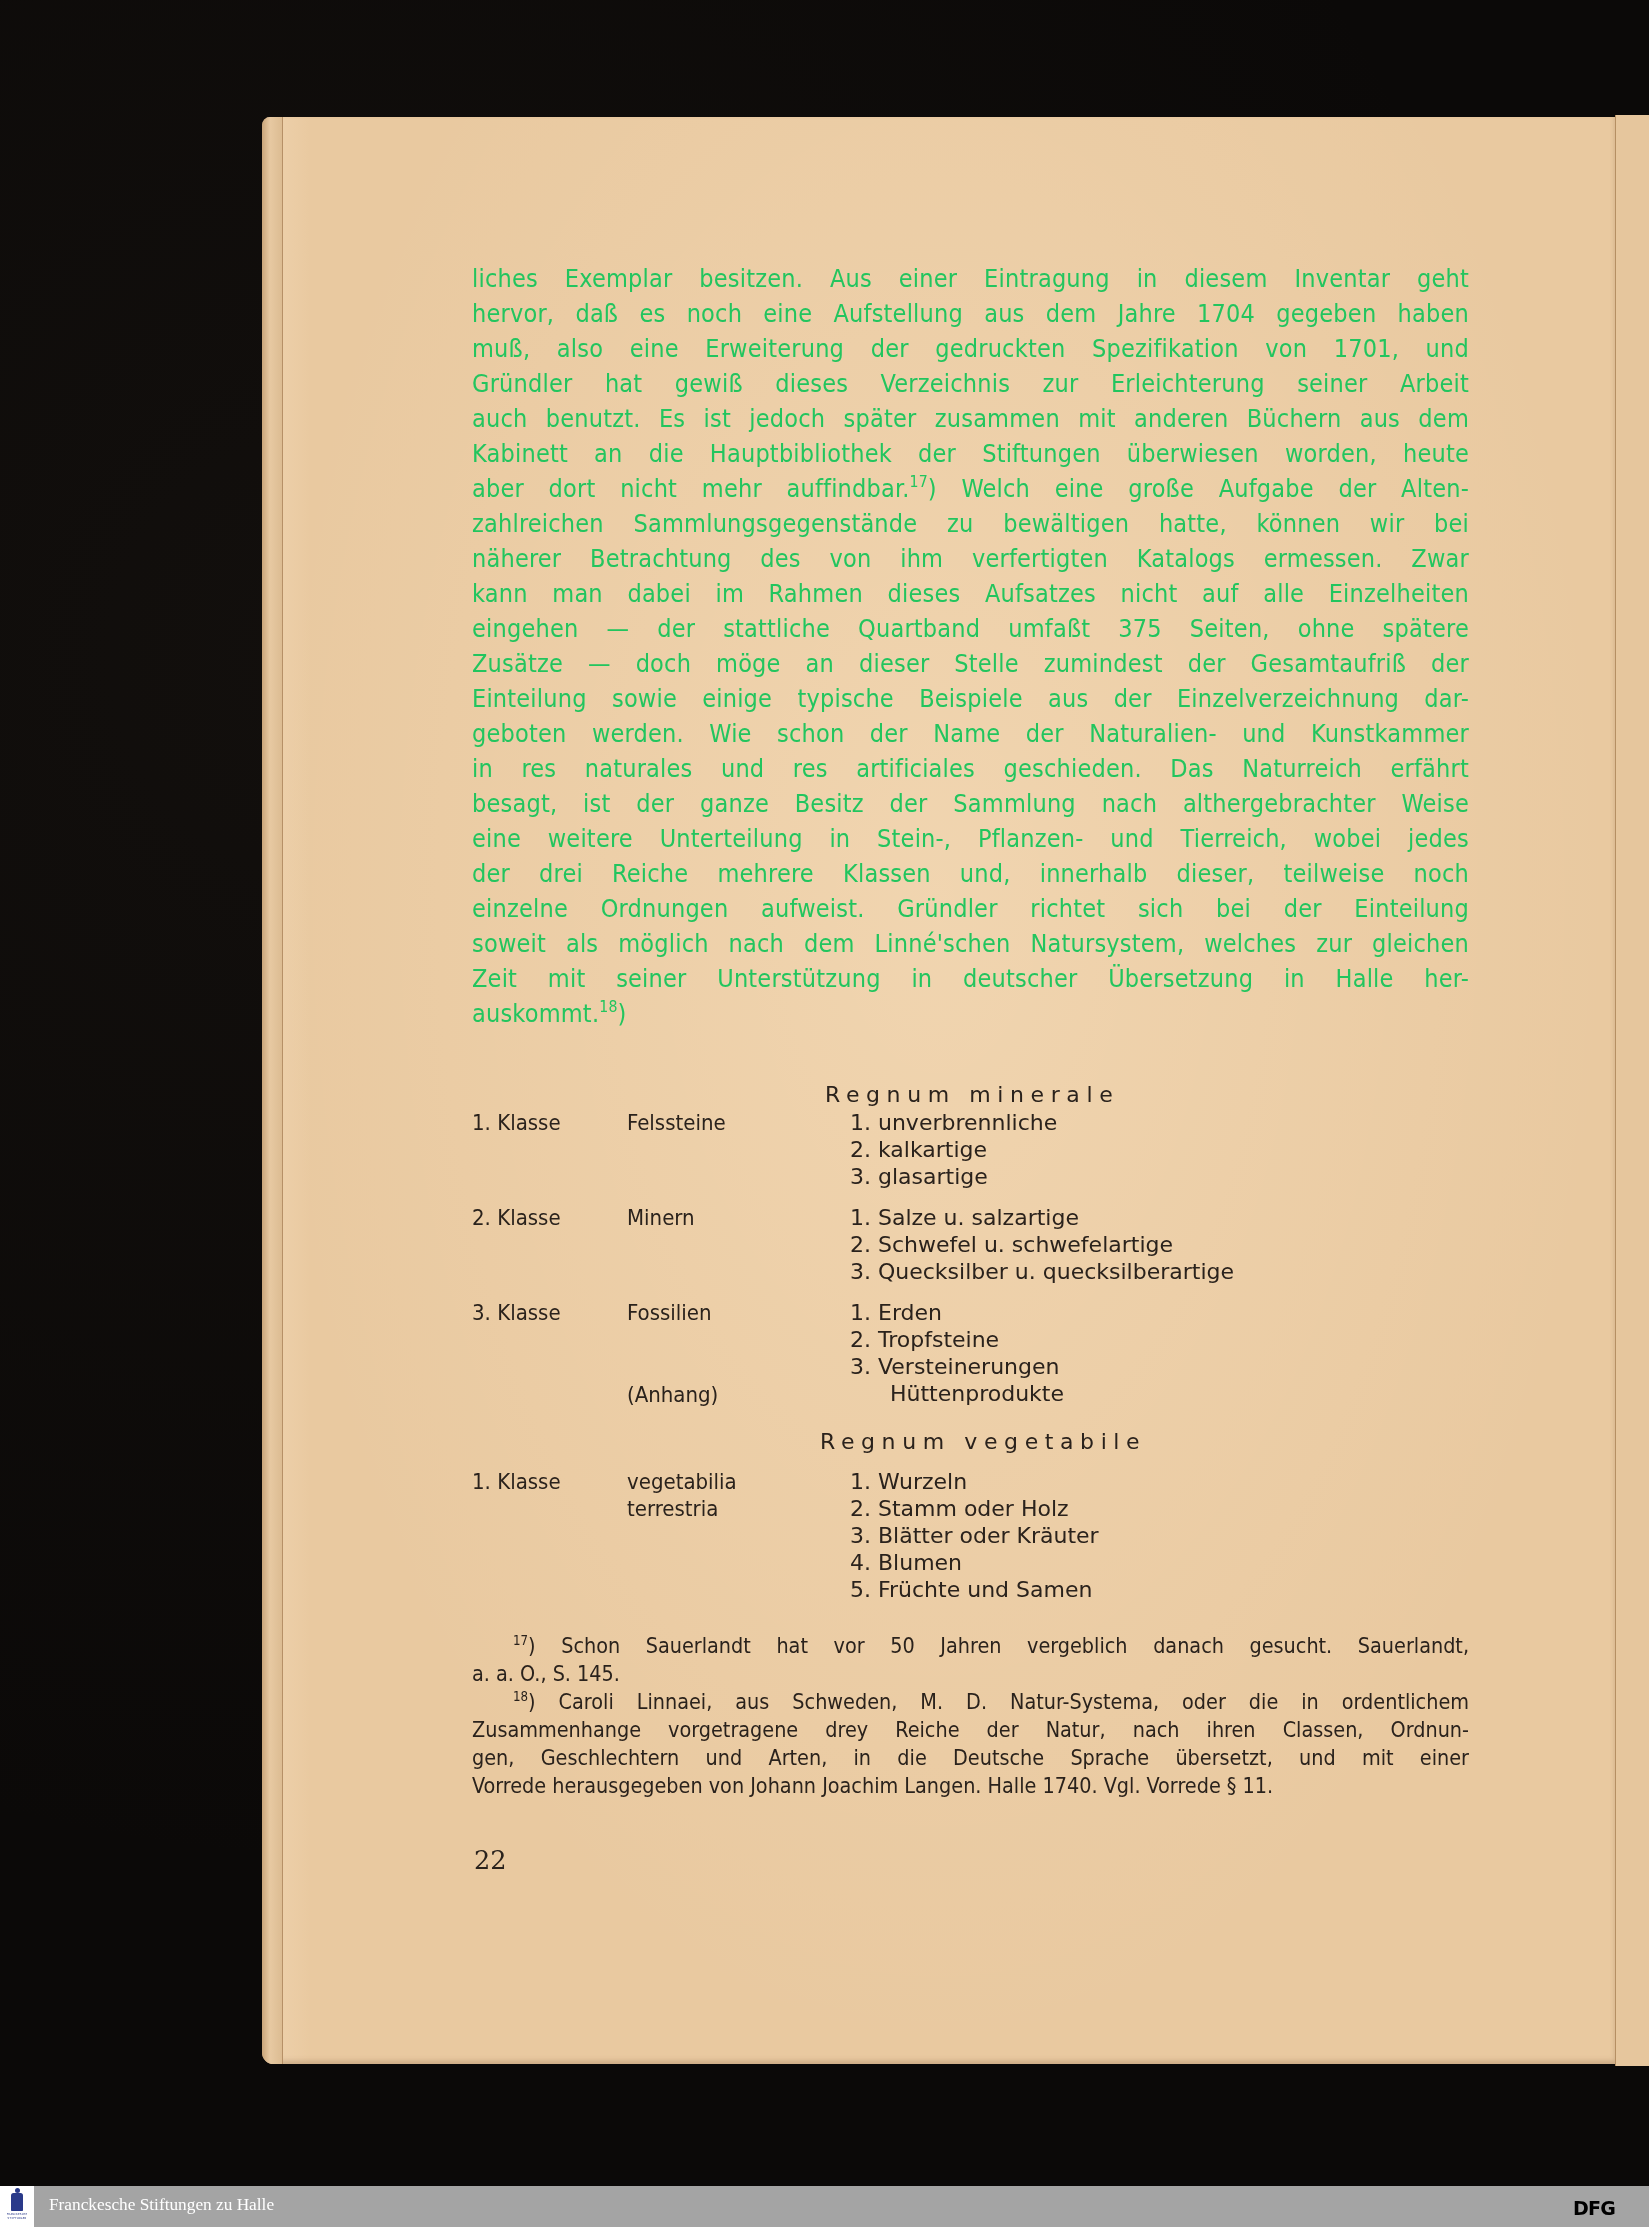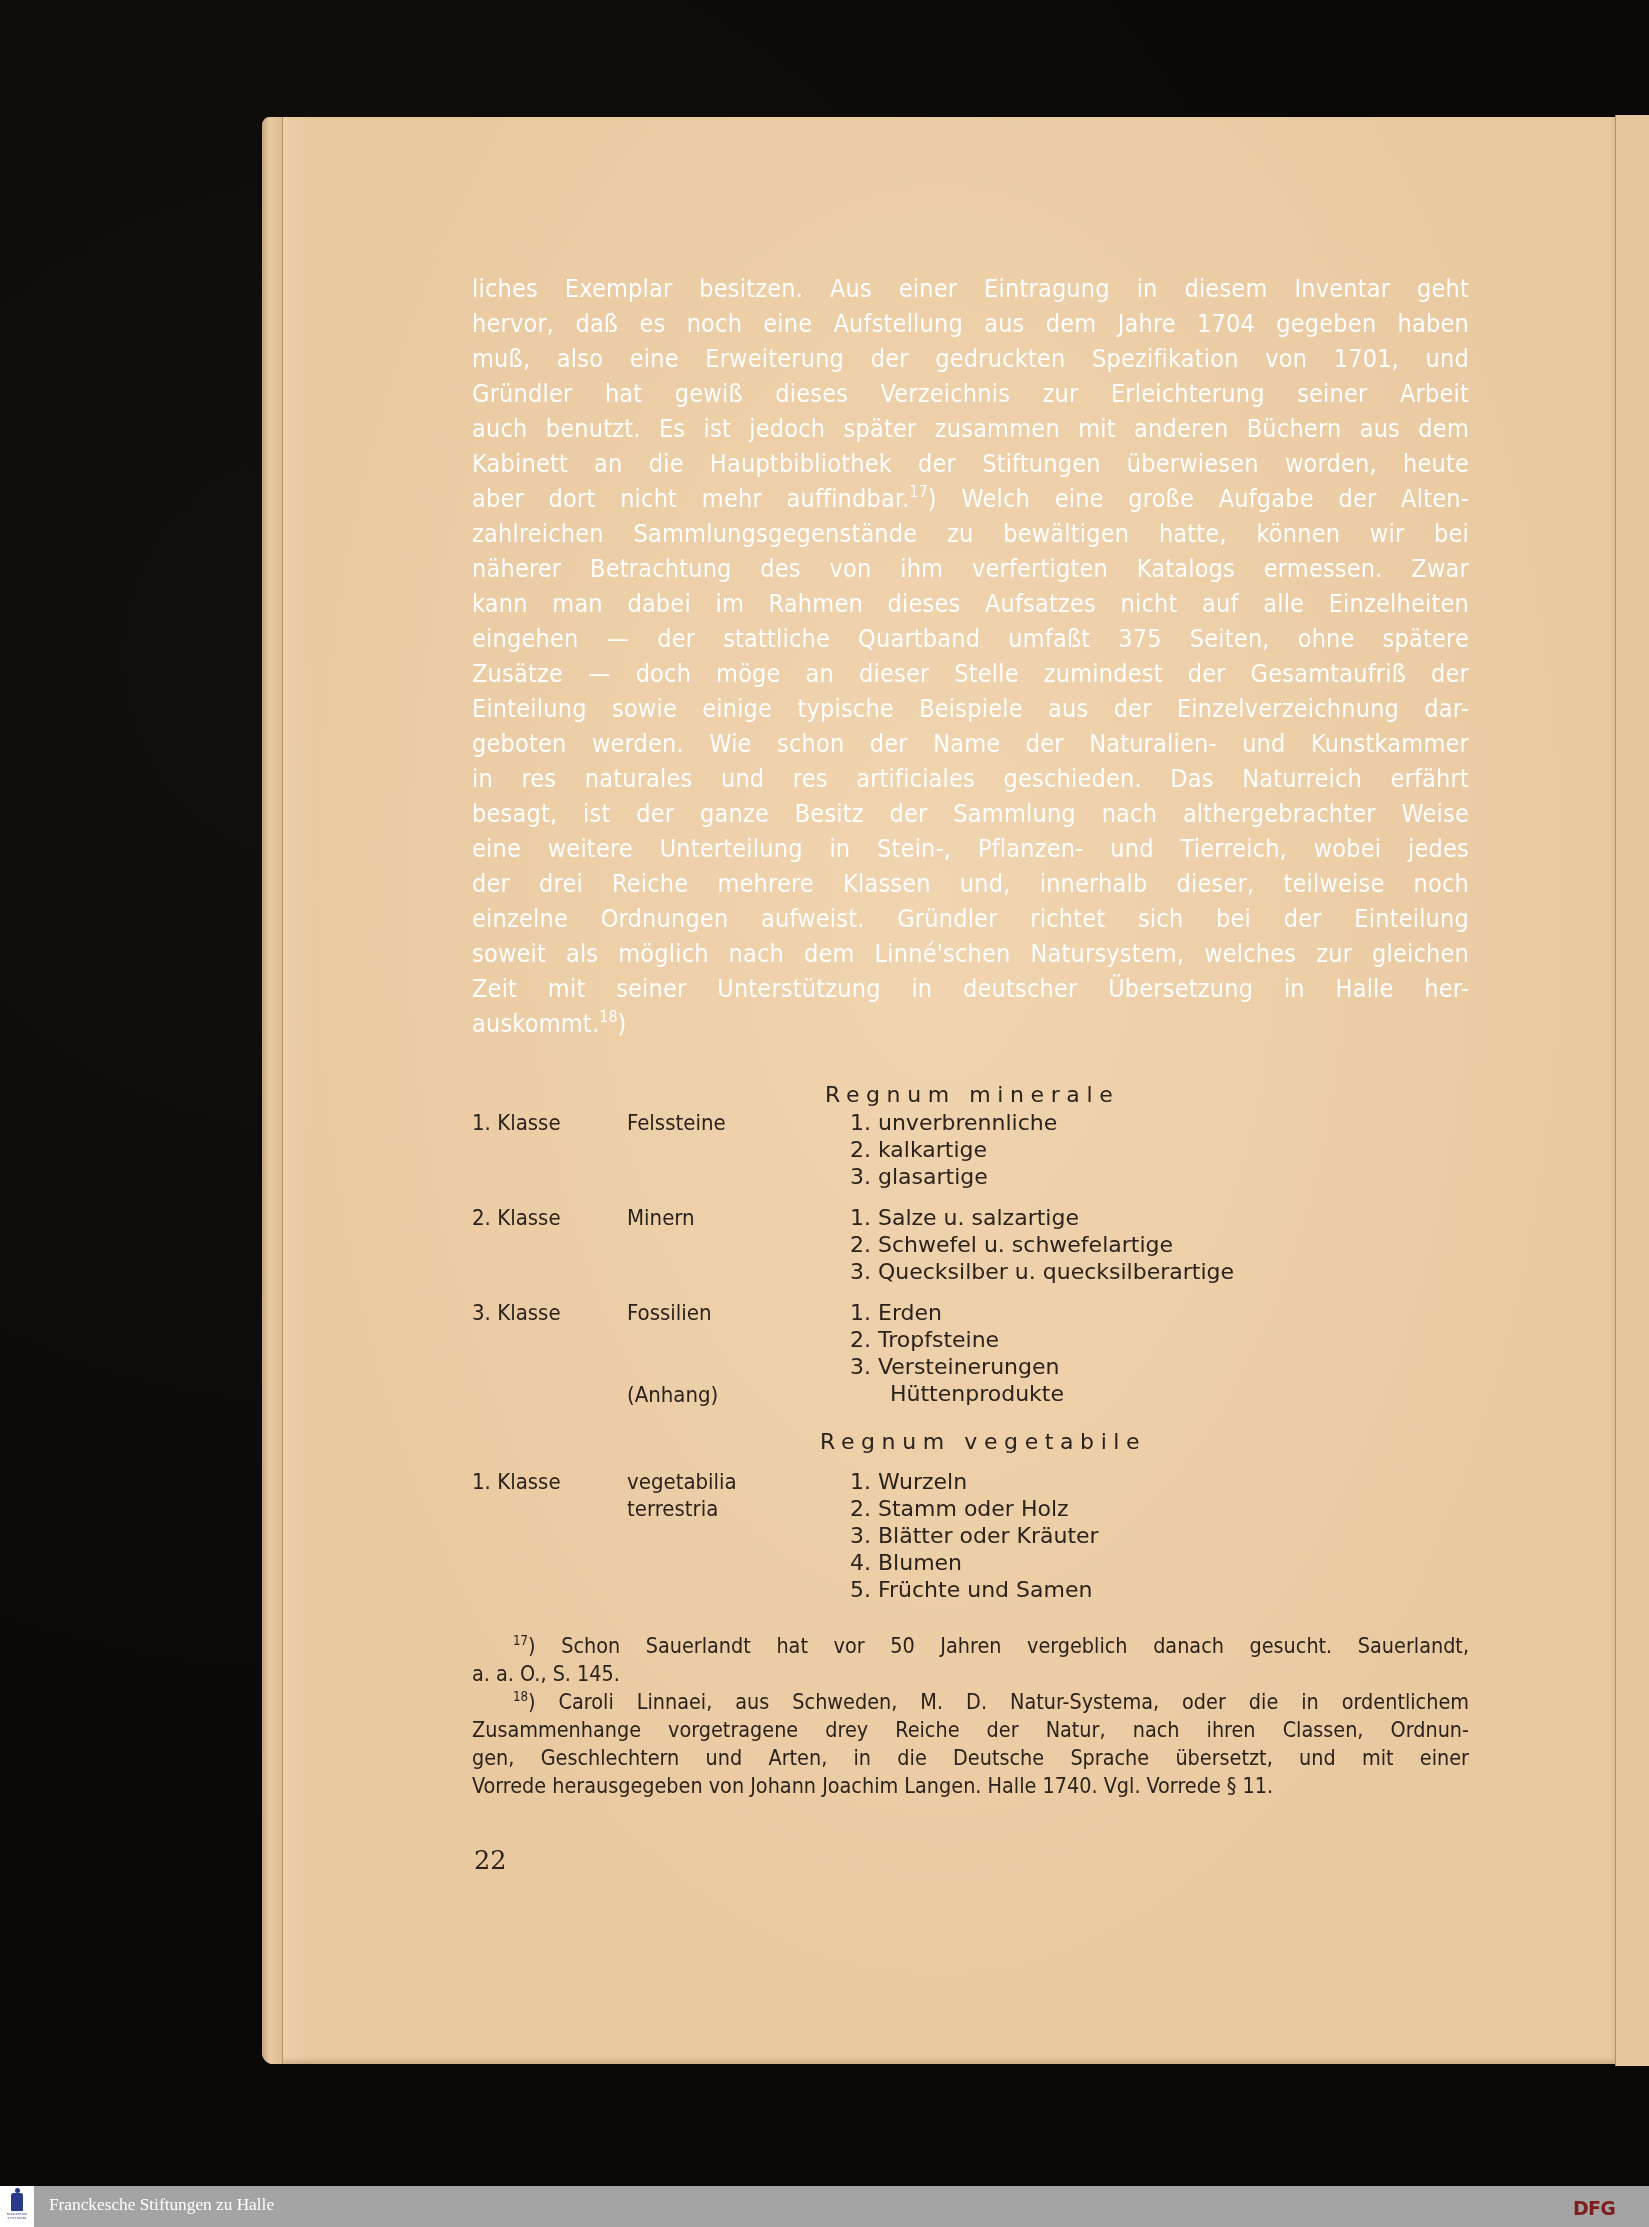--- a/index.html
+++ b/index.html
@@ -28,22 +28,22 @@
     border-right: 0.8px solid rgba(150,110,70,0.4);
     border-radius: 8.2px 0 0 11.5px;
     background: linear-gradient(90deg, #c9a57a 0, #e7c9a2 40%, #dcbc92 100%);
   }
   .next-page {
     position: absolute; left: 1615px; top: 115px; width: 35px; height: 1951px;
     background: #e6c69d;
     border-left: 1.6px solid #b58f63;
   }
   .text-block {
-    position: absolute; left: 472px; top: 271px; width: 997px;
-    color: #ffffff;
+    position: absolute; left: 472px; top: 261px; width: 997px;
+    color: #22c55e;
     font-family: "DejaVu Sans Condensed", "DejaVu Sans", sans-serif;
     font-size: 25px; line-height: 35px;
     letter-spacing: 0.2px;
   }
   .para-line { display: block; text-align: justify; text-align-last: justify; white-space: nowrap; }
   .para-line.last { text-align-last: left; }
   .sup { font-size: 15.7px; vertical-align: 10px; line-height: 0; }
 
   .regnum-title {
     position: absolute; color: #2a221c;
@@ -79,21 +79,21 @@
     display: flex; flex-direction: column; align-items: center; justify-content: center;
   }
   .logo-glyph { width: 11.5px; height: 18px; background: #2a3a8a; border-radius: 2.5px 2.5px 0.8px 0.8px; position: relative; }
   .logo-glyph::before { content: ""; position: absolute; top: -5px; left: 3.3px; width: 5px; height: 5px; background: #2a3a8a; border-radius: 50%; }
   .logo-text { font-family: "DejaVu Sans Mono", monospace; font-size: 2.8px; color: #2a3a8a; margin-top: 2.5px; line-height: 3.3px; text-align: center; letter-spacing: 0.2px; }
   .footer-title {
     position: absolute; left: 49px; top: 9px; color: #ffffff;
     font-family: "Liberation Serif", serif; font-size: 17.3px;
   }
   .dfg-logo {
-    position: absolute; right: 35px; top: 10.7px; color: #7f1d1d;
+    position: absolute; right: 35px; top: 10.7px; color: #000000;
     font-family: "DejaVu Sans", sans-serif; font-weight: bold; font-size: 19px; letter-spacing: -0.8px;
   }
 </style>
 </head>
 <body>
 
 <div class="scan-bg"></div>
 <div class="next-page"></div>
 <div class="page"></div>
 <div class="page-edge-stack"></div>

